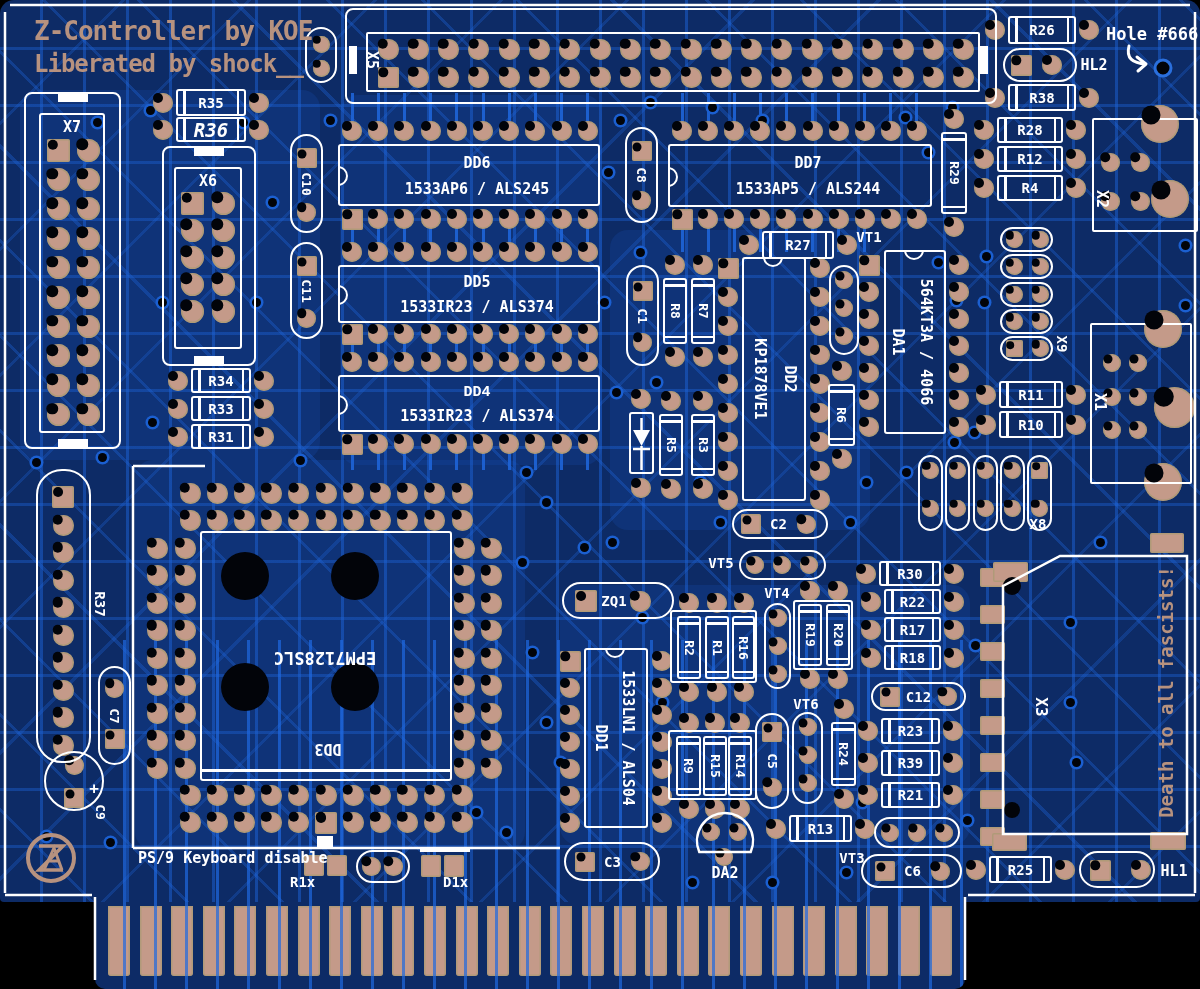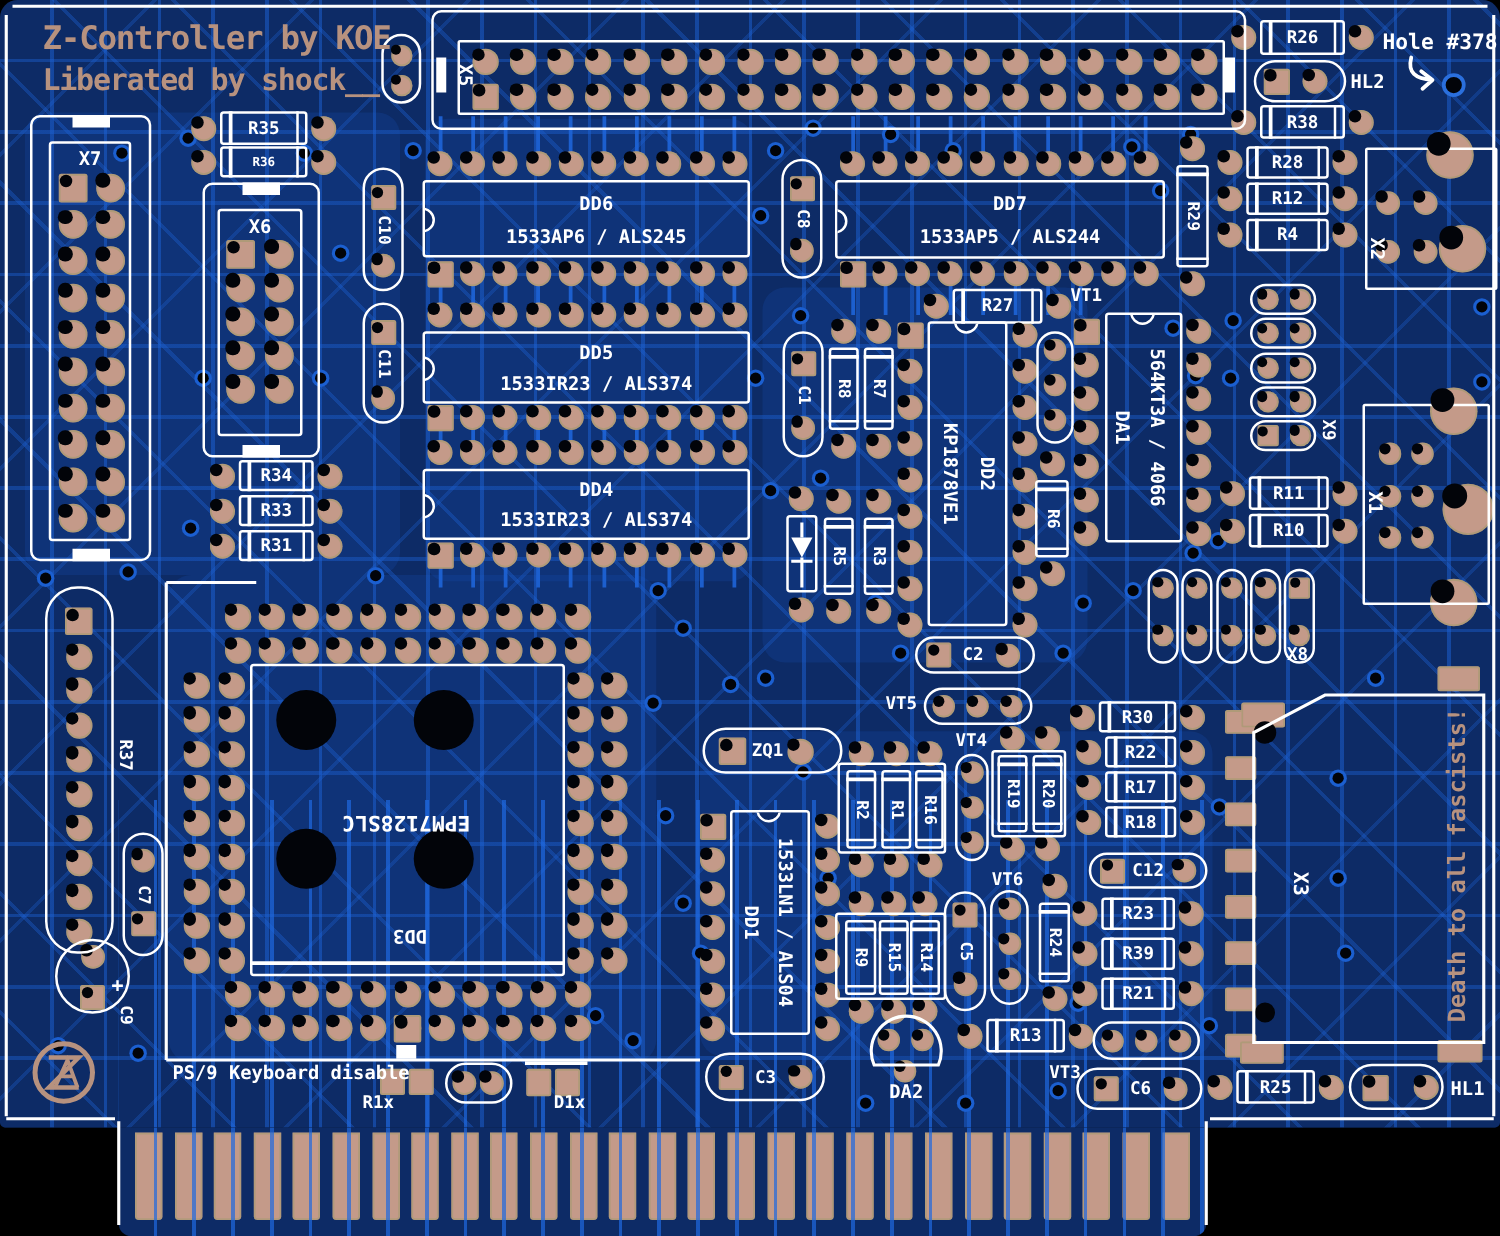--- a/index.html
+++ b/index.html
@@ -78,21 +78,21 @@
       <div class="finger" style="left: 645px; width: 22px;"></div>
       <div class="finger" style="left: 676.6px; width: 22px;"></div>
       <div class="finger" style="left: 708.2px; width: 22px;"></div>
       <div class="finger" style="left: 739.8px; width: 22px;"></div>
       <div class="finger" style="left: 771.4px; width: 22px;"></div>
       <div class="finger" style="left: 803px; width: 22px;"></div>
       <div class="finger" style="left: 834.6px; width: 22px;"></div>
     </div>
   <div id="title2">Liberated by shock__</div>
   <div id="title1">Z-Controller by KOE</div>
-  <div id="holenote">Hole #378</div>
+  <div id="holenote">Hole #666</div>
   <div id="ps2note">PS/9 Keyboard disable</div>
   <div id="r1xlab">R1x</div>
   <div id="d1xlab">D1x</div>
   <div id="deathnote">Death to all fascists!</div>
   <svg id="overlay" width="1200" height="989">
     <path d="M10,5 H1190 M5,12 V893 M1195,12 V893 M5,895 H92 M968,895 H1195 M95,897 V980 M965,897 V980" stroke="#fff" stroke-width="2.5" fill="none"></path>
     <path d="M133,466 H205 M133,466 V848 M133,848 H560" stroke="#fff" stroke-width="2.5" fill="none"></path>
     <path d="M1060,556 L1187,556 L1187,834 L1003,834 L1003,586 Z" stroke="#fff" stroke-width="2.5" fill="none"></path>
     <path d="M1129,46 C1126,58 1132,63 1146,64 M1146,64 L1137,57 M1146,64 L1138,71" stroke="#fff" stroke-width="3" fill="none" stroke-linecap="round"></path>
     <circle cx="1163" cy="68" r="8" fill="#020409" stroke="#2a6fdd" stroke-width="3"></circle>
@@ -518,21 +518,21 @@
     <div class="pad rnd" style="left: 249px; top: 92.5px; width: 20px; height: 20px;"></div>
     <div class="hole" style="left: 254px; top: 97.5px; width: 10px; height: 10px; position: absolute; background: rgb(2, 4, 9); border-radius: 50%; z-index: 5;"></div>
     <div class="lab" style="left: 211px; top: 102.5px; font-size: 14px;">R35</div>
     <div class="sbox" style="left: 176px; top: 117px; width: 70px; height: 25px; border-radius: 3px;"></div>
     <div class="bar" style="left: 183px; top: 117px; width: 2.5px; height: 25px;"></div>
     <div class="bar" style="left: 236.5px; top: 117px; width: 2.5px; height: 25px;"></div>
     <div class="pad rnd" style="left: 153px; top: 119.5px; width: 20px; height: 20px;"></div>
     <div class="hole" style="left: 158px; top: 124.5px; width: 10px; height: 10px; position: absolute; background: rgb(2, 4, 9); border-radius: 50%; z-index: 5;"></div>
     <div class="pad rnd" style="left: 249px; top: 119.5px; width: 20px; height: 20px;"></div>
     <div class="hole" style="left: 254px; top: 124.5px; width: 10px; height: 10px; position: absolute; background: rgb(2, 4, 9); border-radius: 50%; z-index: 5;"></div>
-    <div class="lab" style="left: 211px; top: 129.5px; font-size: 10px;">R36</div>
+    <div class="lab" style="left: 211px; top: 129.5px; font-size: 19px; font-style: italic;">R36</div>
     <div class="sbox" style="left: 191px; top: 368px; width: 60px; height: 25px; border-radius: 3px;"></div>
     <div class="bar" style="left: 198px; top: 368px; width: 2.5px; height: 25px;"></div>
     <div class="bar" style="left: 241.5px; top: 368px; width: 2.5px; height: 25px;"></div>
     <div class="pad rnd" style="left: 168px; top: 370.5px; width: 20px; height: 20px;"></div>
     <div class="hole" style="left: 173px; top: 375.5px; width: 10px; height: 10px; position: absolute; background: rgb(2, 4, 9); border-radius: 50%; z-index: 5;"></div>
     <div class="pad rnd" style="left: 254px; top: 370.5px; width: 20px; height: 20px;"></div>
     <div class="hole" style="left: 259px; top: 375.5px; width: 10px; height: 10px; position: absolute; background: rgb(2, 4, 9); border-radius: 50%; z-index: 5;"></div>
     <div class="lab" style="left: 221px; top: 380.5px; font-size: 14px;">R34</div>
     <div class="sbox" style="left: 191px; top: 396px; width: 60px; height: 25px; border-radius: 3px;"></div>
     <div class="bar" style="left: 198px; top: 396px; width: 2.5px; height: 25px;"></div>
@@ -1032,21 +1032,21 @@
     <div class="pad rnd" style="left: 525.4px; top: 434px; width: 20px; height: 20px;"></div>
     <div class="hole" style="left: 530.4px; top: 439px; width: 10px; height: 10px; position: absolute; background: rgb(2, 4, 9); border-radius: 50%; z-index: 5;"></div>
     <div class="pad rnd" style="left: 551.6px; top: 352px; width: 20px; height: 20px;"></div>
     <div class="hole" style="left: 556.6px; top: 357px; width: 10px; height: 10px; position: absolute; background: rgb(2, 4, 9); border-radius: 50%; z-index: 5;"></div>
     <div class="pad rnd" style="left: 551.6px; top: 434px; width: 20px; height: 20px;"></div>
     <div class="hole" style="left: 556.6px; top: 439px; width: 10px; height: 10px; position: absolute; background: rgb(2, 4, 9); border-radius: 50%; z-index: 5;"></div>
     <div class="pad rnd" style="left: 577.8px; top: 352px; width: 20px; height: 20px;"></div>
     <div class="hole" style="left: 582.8px; top: 357px; width: 10px; height: 10px; position: absolute; background: rgb(2, 4, 9); border-radius: 50%; z-index: 5;"></div>
     <div class="pad rnd" style="left: 577.8px; top: 434px; width: 20px; height: 20px;"></div>
     <div class="hole" style="left: 582.8px; top: 439px; width: 10px; height: 10px; position: absolute; background: rgb(2, 4, 9); border-radius: 50%; z-index: 5;"></div>
-    <div class="lab" style="left: 477px; top: 392.1px; font-size: 15px;">DD4</div>
+    <div class="lab" style="left: 477px; top: 392.1px; font-size: 15px; font-family: Liberation Mono, monospace;">DD4</div>
     <div class="lab" style="left: 477px; top: 416.04px; font-size: 15px;">1533IR23 / ALS374</div>
     <div class="sbox" style="left: 668px; top: 144px; width: 264px; height: 63px; border-radius: 3px; overflow: hidden;">
       <div class="sbox" style="position: absolute; left: -12px; top: 20.5px; width: 20px; height: 20px; border: 2.5px solid rgb(255, 255, 255); border-radius: 50%; background: rgb(13, 43, 102);"></div>
     </div>
     <div class="pad rnd" style="left: 672px; top: 121px; width: 20px; height: 20px;"></div>
     <div class="hole" style="left: 677px; top: 126px; width: 10px; height: 10px; position: absolute; background: rgb(2, 4, 9); border-radius: 50%; z-index: 5;"></div>
     <div class="pad sq" style="left: 671.5px; top: 208.5px; width: 21px; height: 21px;"></div>
     <div class="hole" style="left: 677.275px; top: 214.275px; width: 9.45px; height: 9.45px; position: absolute; background: rgb(2, 4, 9); border-radius: 50%; z-index: 5;"></div>
     <div class="pad rnd" style="left: 698.1px; top: 121px; width: 20px; height: 20px;"></div>
     <div class="hole" style="left: 703.1px; top: 126px; width: 10px; height: 10px; position: absolute; background: rgb(2, 4, 9); border-radius: 50%; z-index: 5;"></div>

